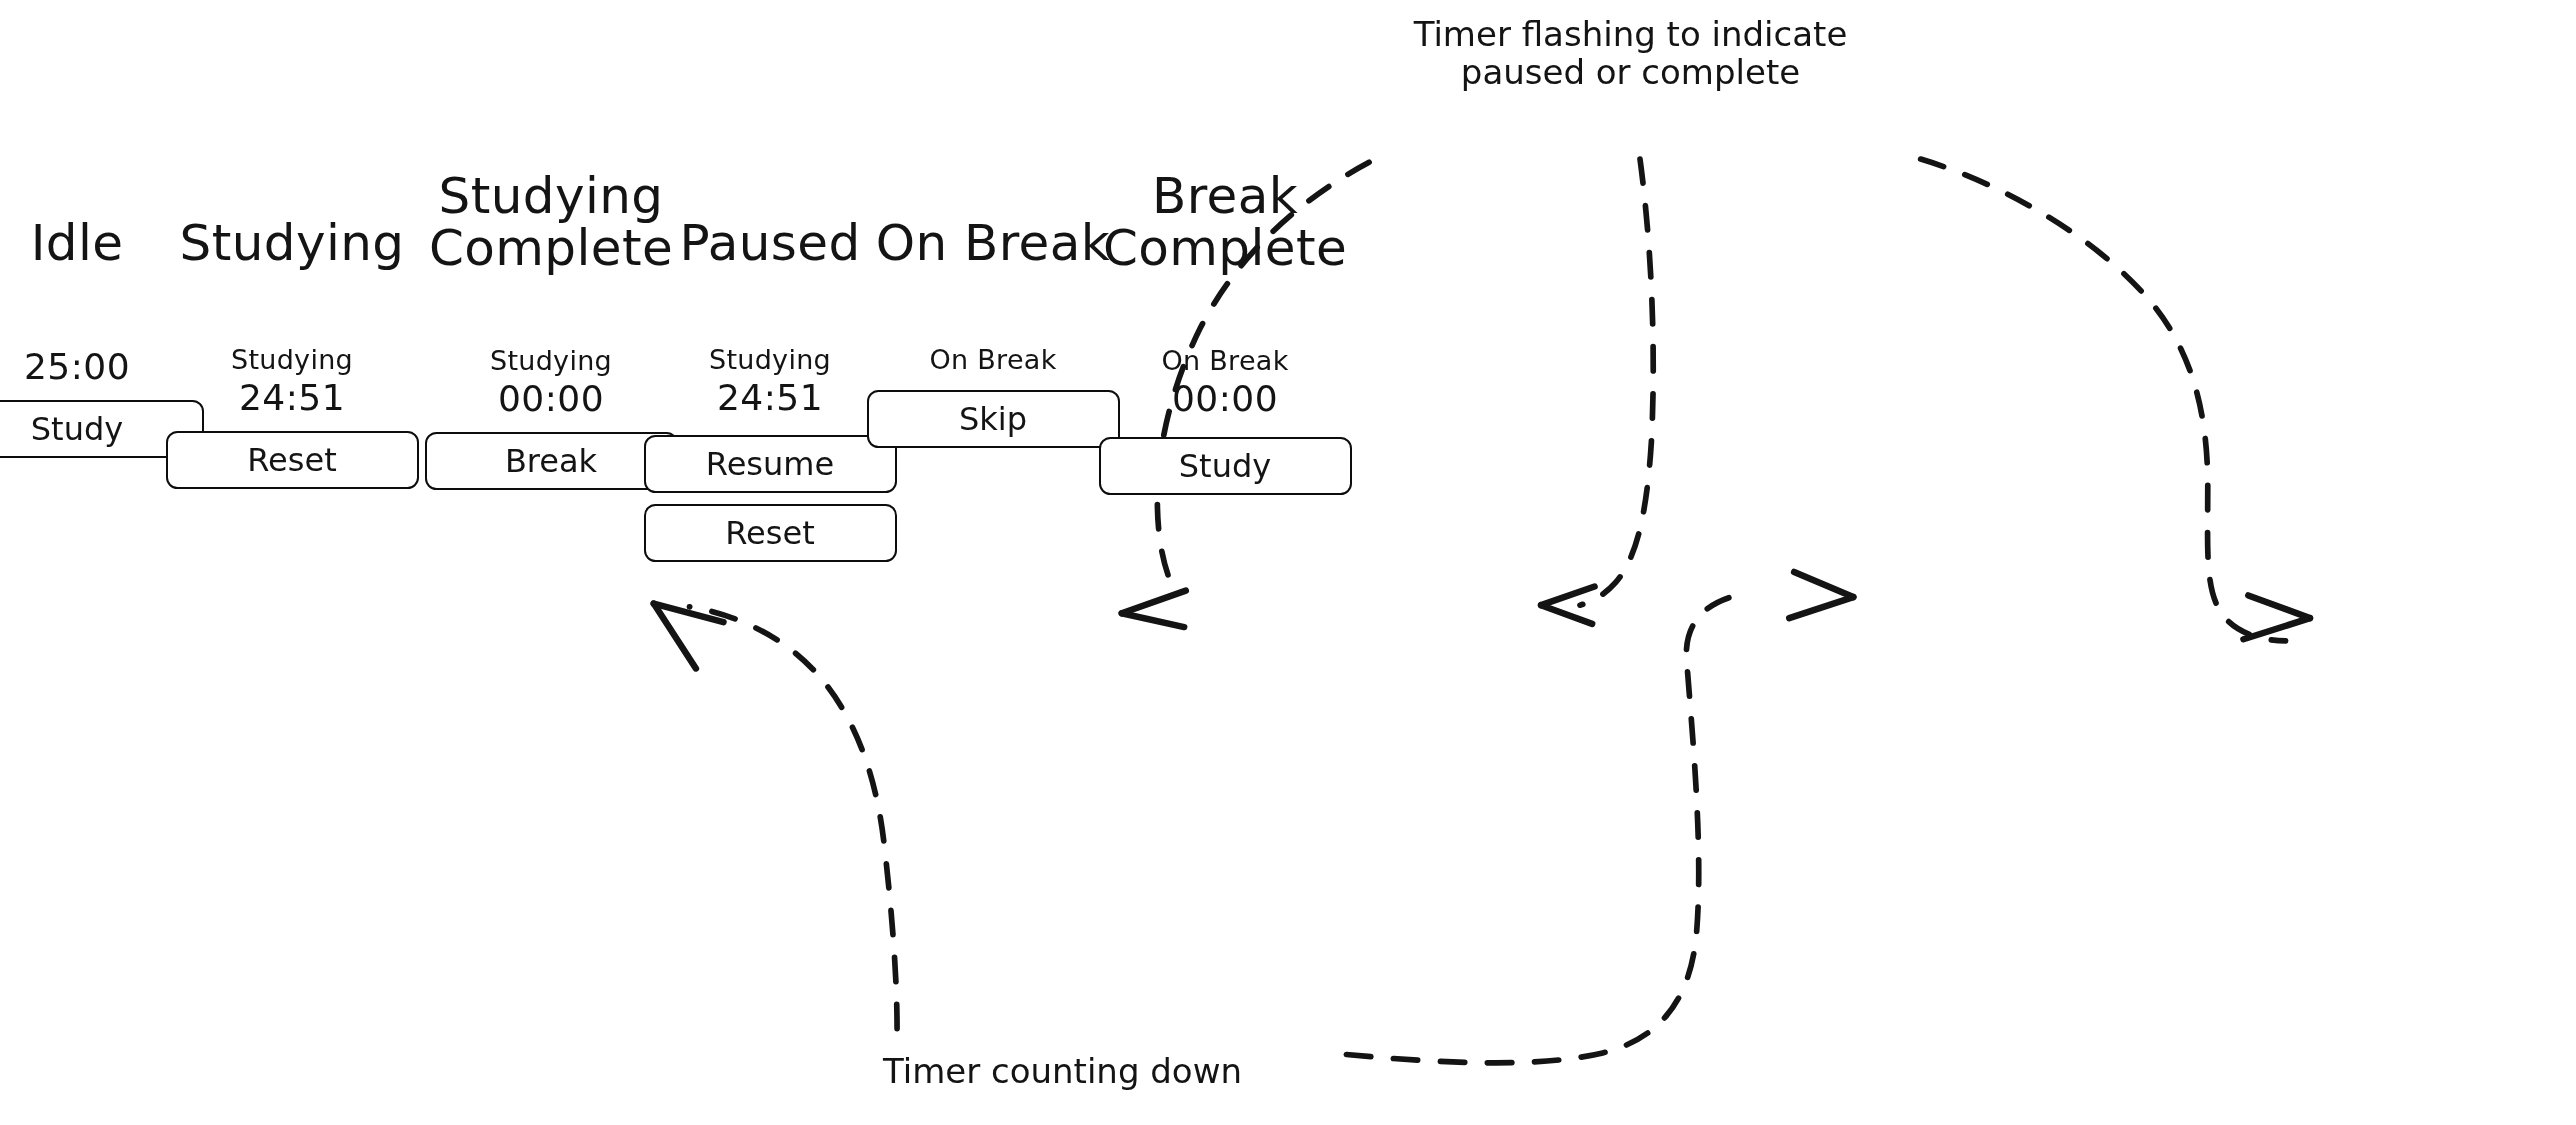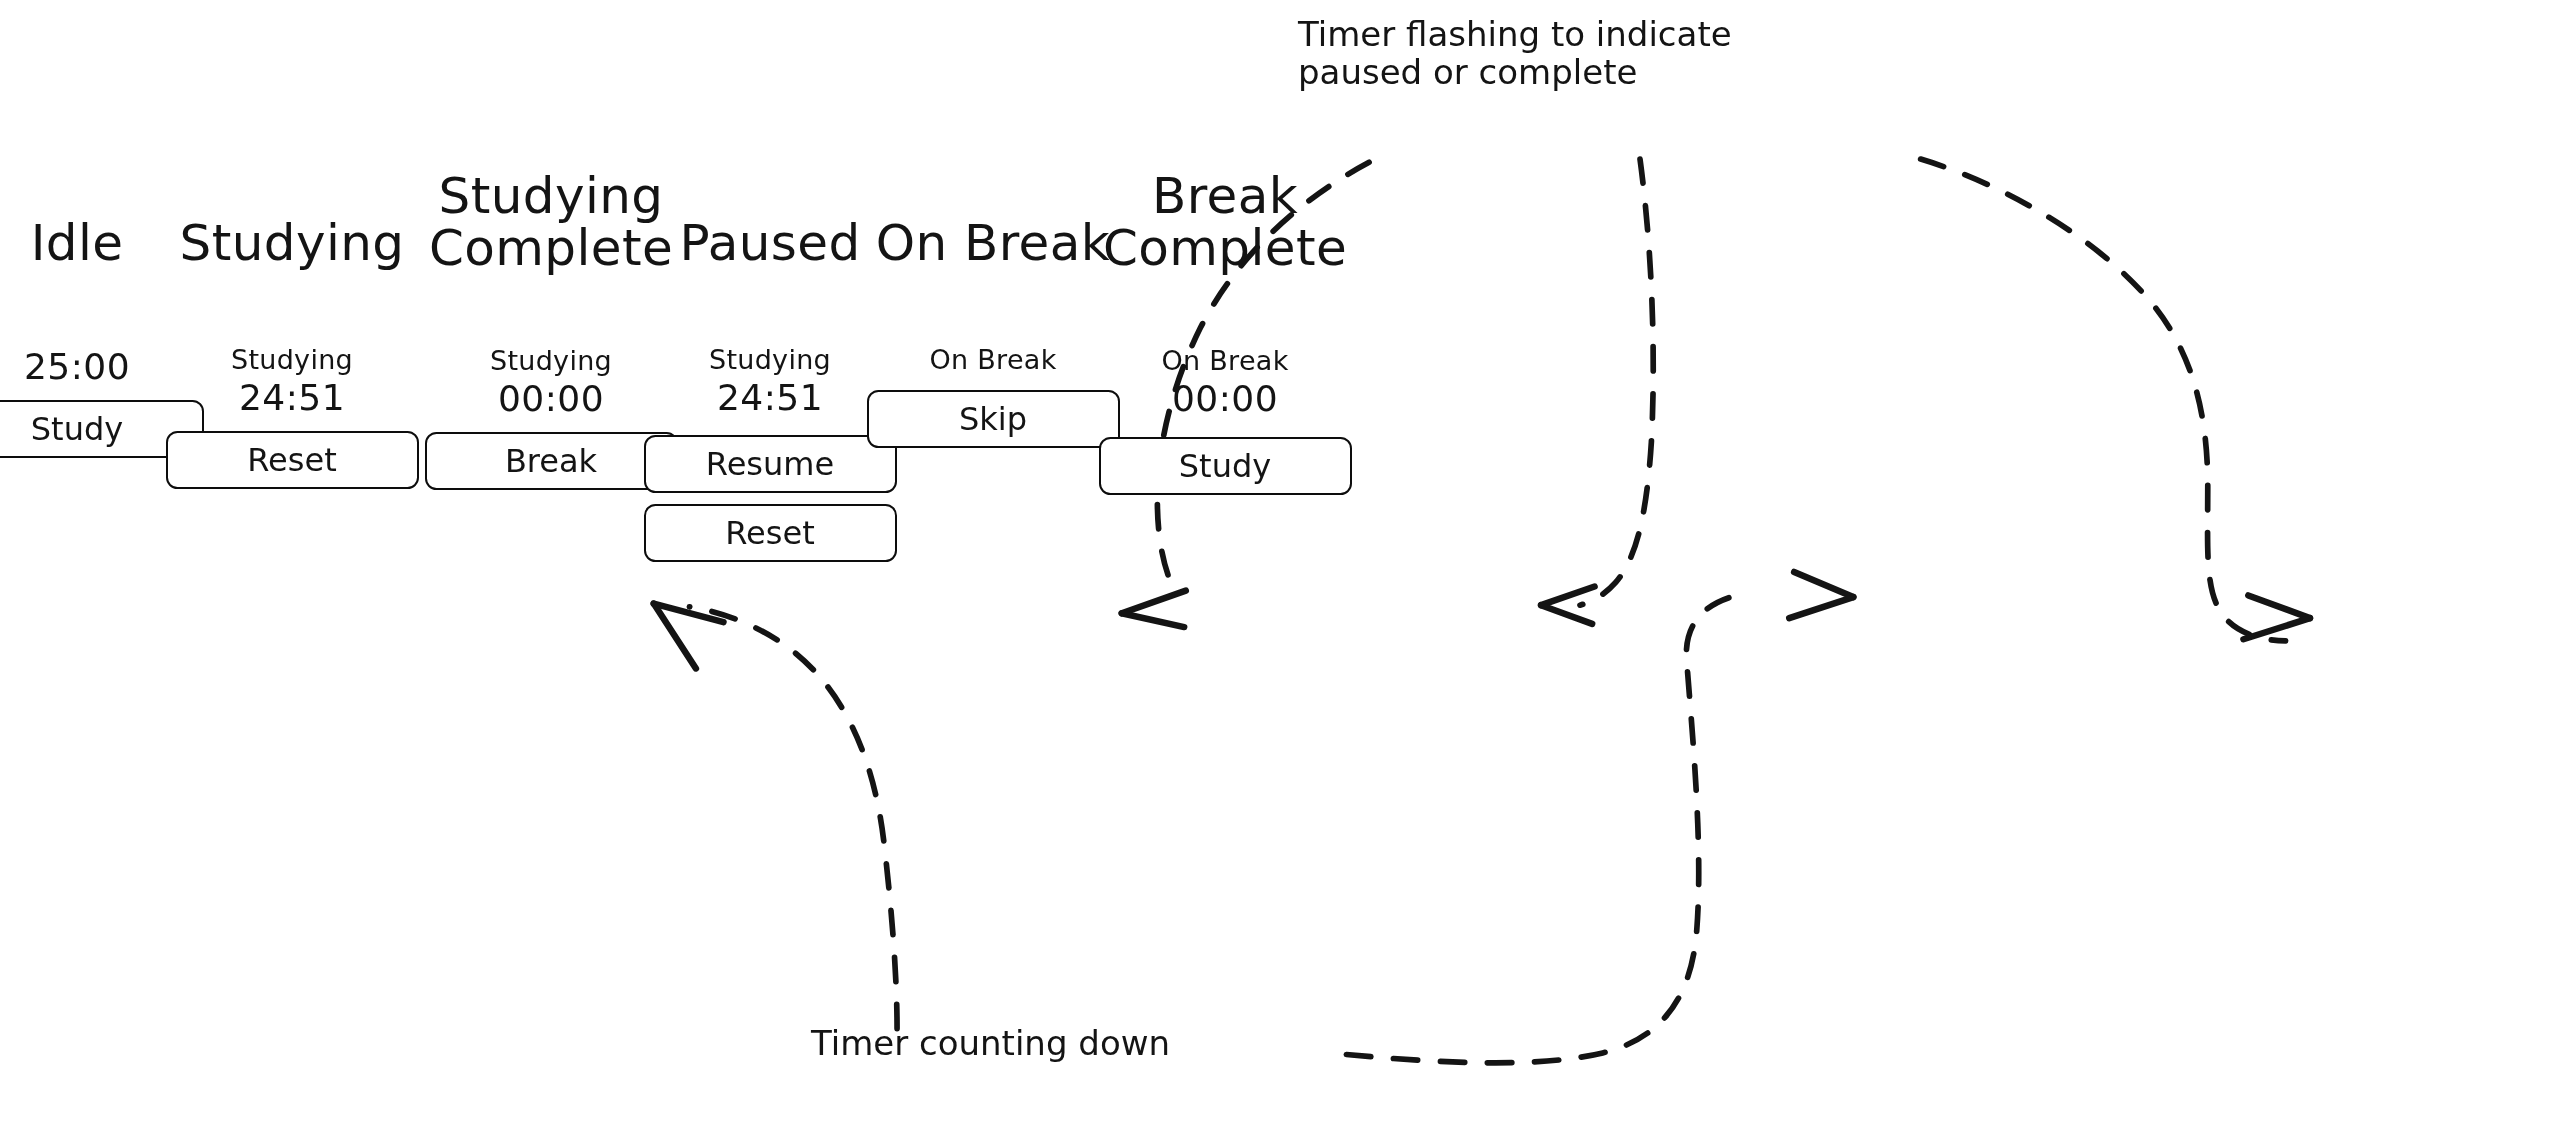--- a/index.html
+++ b/index.html
@@ -70,36 +70,37 @@
     align-items: center;
     justify-content: center;
     font-family: "DejaVu Sans", sans-serif;
     font-size: 32px;
     color: #141414;
     cursor: pointer;
     padding: 0;
   }
   .note {
     position: absolute;
+    text-align: center;
     font-size: 34px;
     line-height: 1.12;
     white-space: pre-line;
     color: #141414;
   }
 
   
   #col-idle      { left: -150px; top: 217px; }
   #col-studying  { left:   65px; top: 217px; }
   #col-scomplete { left:  324px; top: 170px; }
   #col-paused    { left:  543px; top: 217px; }
   #col-onbreak   { left:  766px; top: 217px; }
   #col-bcomplete { left: 998px; top: 170px; }
 
   #note-flashing { left: 1298px; top: 14.6px; width: 665px; }
-  #note-counting { left: 811px; top: 1024px; width: 503px; }
+  #note-counting { left: 811px; top: 1052px; width: 503px; }
 </style>
 </head>
 <body>
 
 <div id="canvas">
 
   <svg id="ink" viewBox="0 0 3176 1388" xmlns="http://www.w3.org/2000/svg">
     <g fill="none" stroke="#141414" stroke-width="7" stroke-linecap="round" stroke-linejoin="round">
 
       <path stroke-dasharray="30 28" d="M 1688 200 C 1598 248 1524 318 1480 404 C 1450 464 1432 530 1428 588 C 1424 646 1432 688 1442 714"></path>

